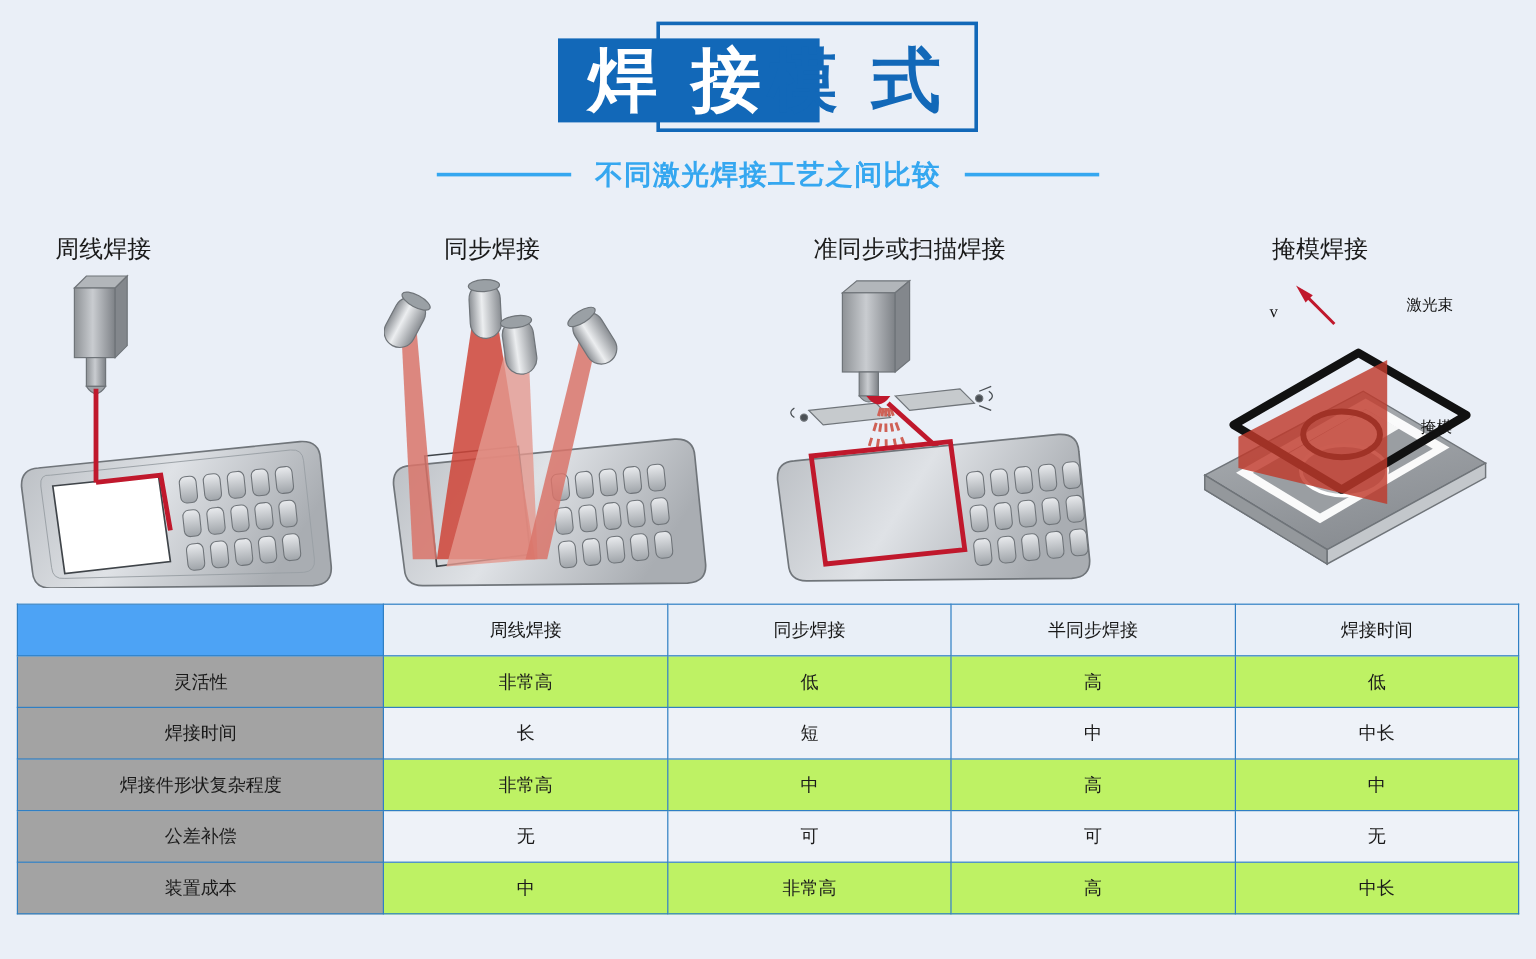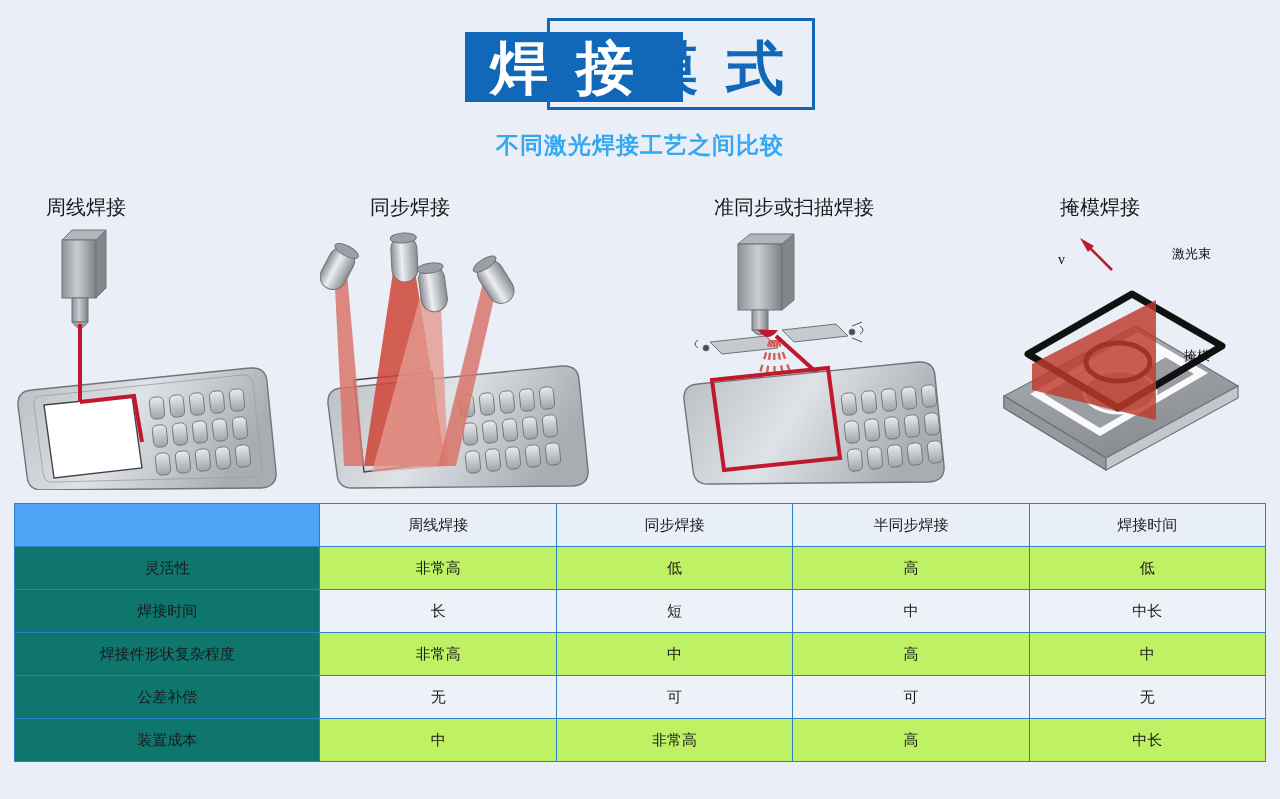--- a/index.html
+++ b/index.html
@@ -24,55 +24,55 @@
     position:absolute;left:0;top:8px;width:350px;height:84px;
     line-height:84px;font-size:58px;font-weight:bold;
     letter-spacing:6px;white-space:nowrap;text-align:center;
   }
   .title-a{color:#ffffff;}
   .title-b{color:#1268b8;}
 
   
   .subtitle-row{
     position:absolute;left:0;top:128px;width:1280px;height:34px;
-    display:flex;align-items:center;justify-content:center;gap:20px;flex-direction:column;
+    display:flex;align-items:center;justify-content:center;gap:20px;
   }
   .sub-line{width:112px;height:3px;background:#35a7f0;}
   .subtitle-text{
     font-size:23px;font-weight:bold;color:#35a7f0;letter-spacing:1px;
     white-space:nowrap;
   }
 
   
   .panels{position:absolute;left:0;top:190px;width:1280px;height:300px;}
   .panel{position:absolute;top:0;height:300px;}
   .p1{left:14px;width:306px;}
   .p2{left:320px;width:320px;}
-  .p3{left:676px;width:320px;}
+  .p3{left:640px;width:320px;}
   .p4{left:960px;width:320px;text-align:center;}
   .panel-title{
     position:absolute;top:4px;font-size:20px;color:#1a1a1a;white-space:nowrap;
   }
   .panel svg{position:absolute;left:0;top:0;}
 
   
   .table-wrap{position:absolute;left:14px;top:503px;width:1252px;}
   table.cmp{border-collapse:collapse;width:1252px;table-layout:fixed;}
   table.cmp td,table.cmp th{
     border:1px solid #2f7fc4;
     text-align:center;font-weight:normal;
     font-size:15px;color:#1a1a1a;
     padding:0;height:42px;
   }
   table.cmp col.c0{width:305px;}
   table.cmp col.cx{width:236px;}
   .hd-empty{background:#4da3f5;height:66px;}
   .hd-cell{background:#e9eff7;font-weight:bold;font-size:17px;height:66px;}
   .rowhead{
-    background:#0f766e;color:#111;text-align:left;padding-left:14px;font-size:16px;
+    background:#a3a3a3;color:#111;text-align:left;padding-left:14px;font-size:16px;
   }
   .cell-blue{background:#bef264;}
   .cell-pale{background:#eef2f8;}
 </style>
 </head>
 <body>
 
 <div class="title-wrap">
   <div class="title-inner">
     <div class="title-outline"></div>

